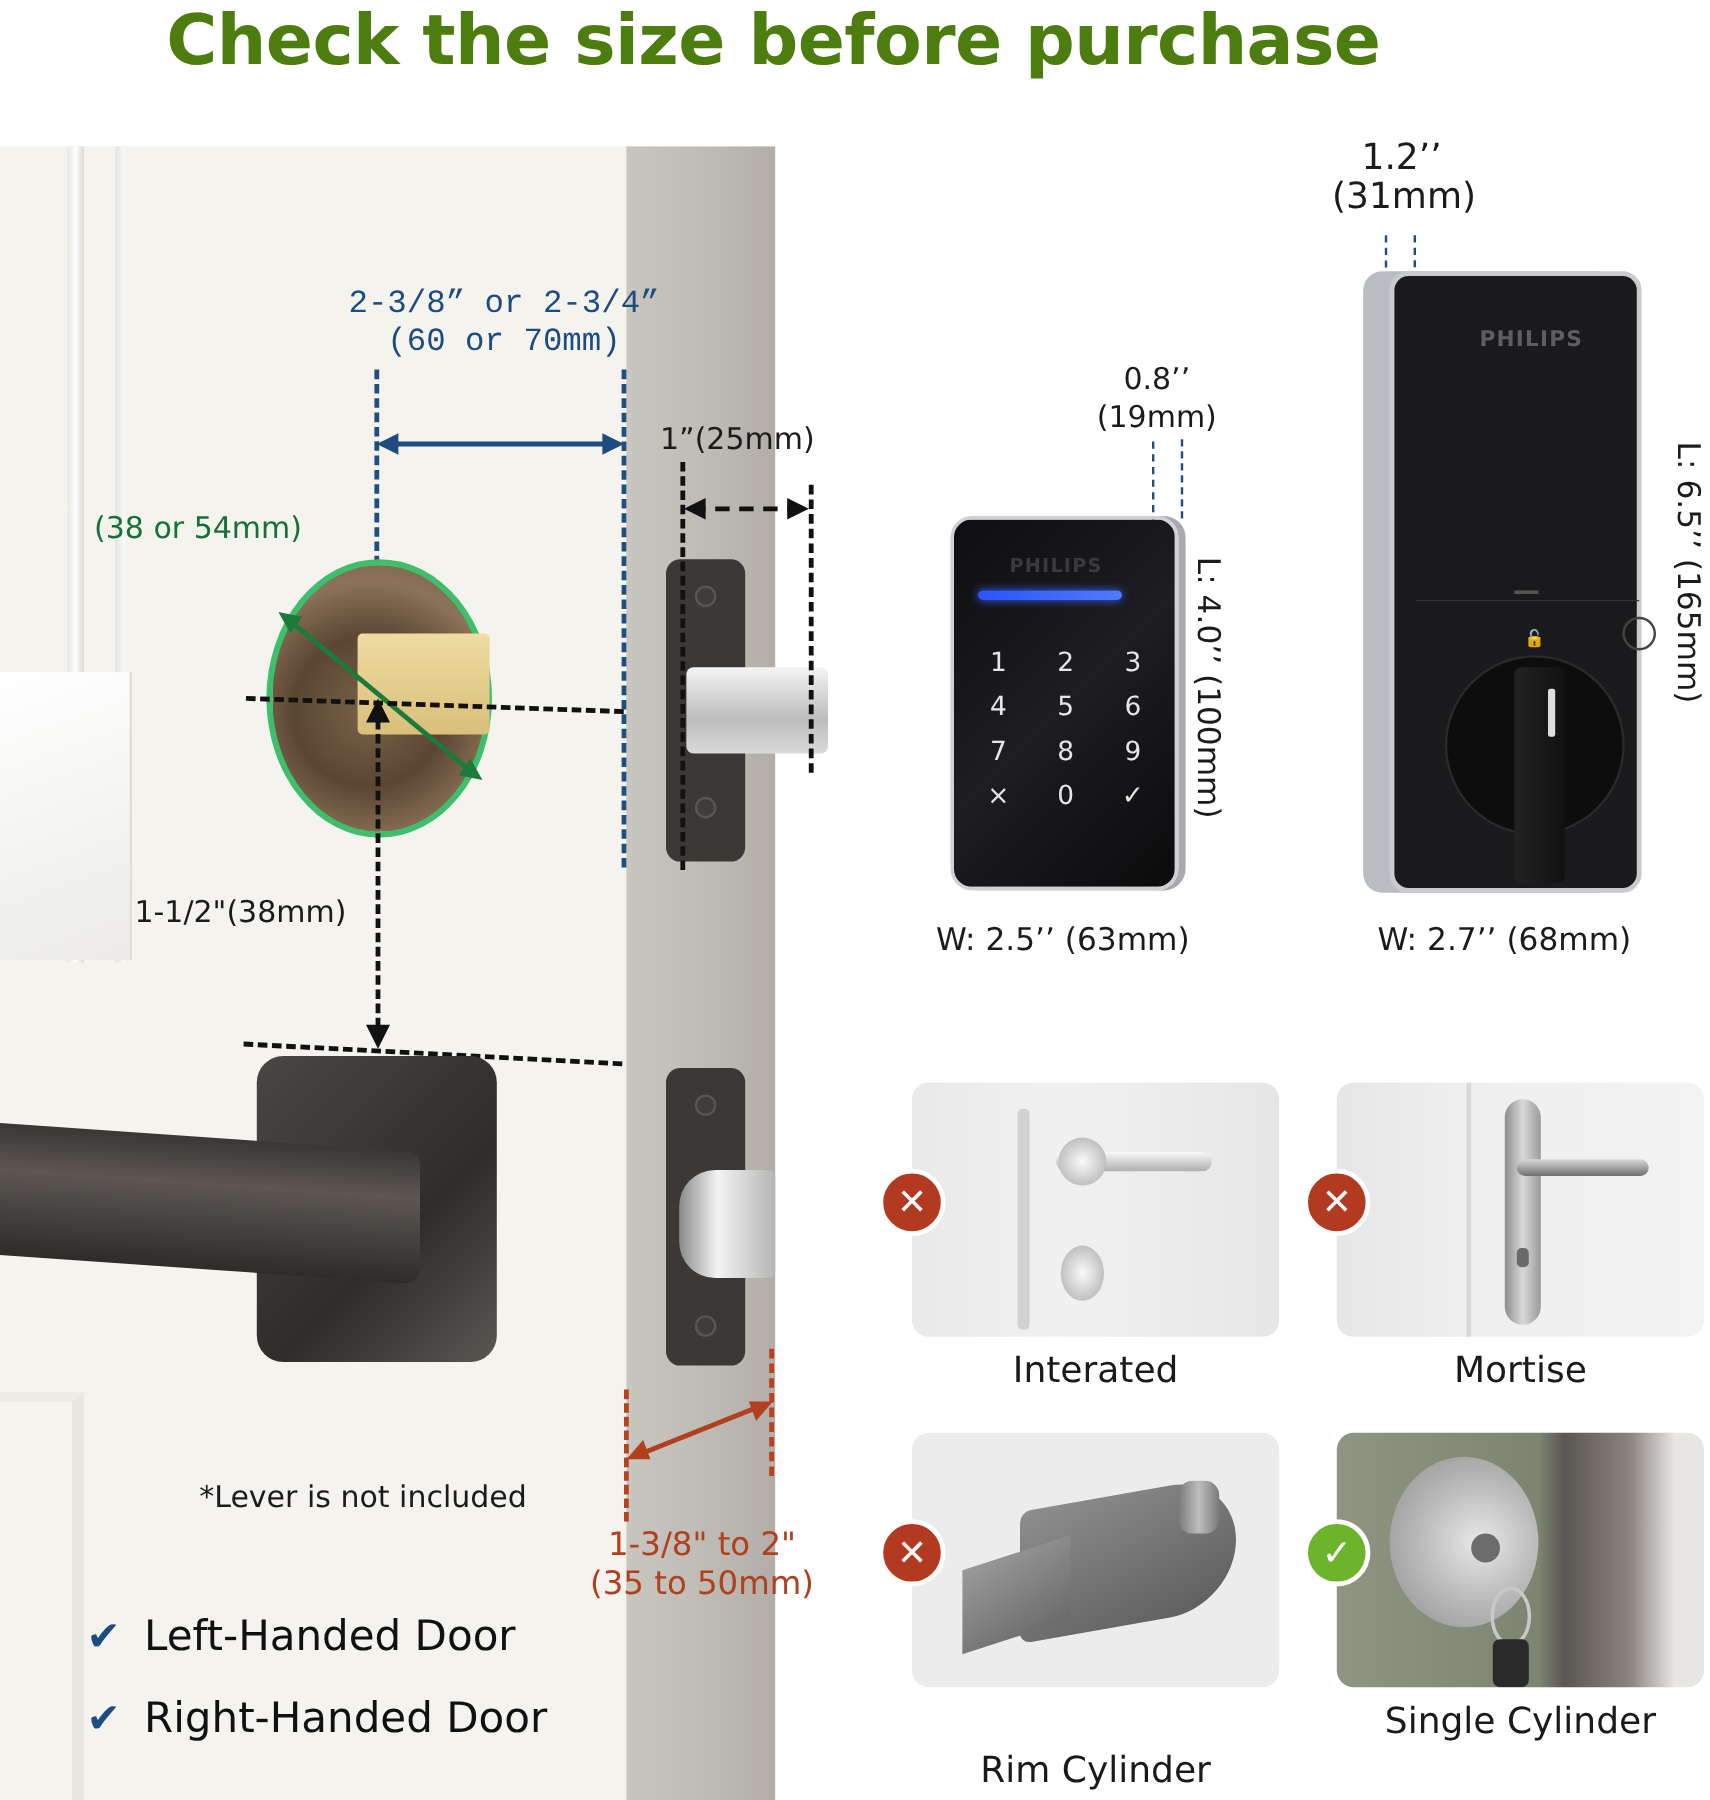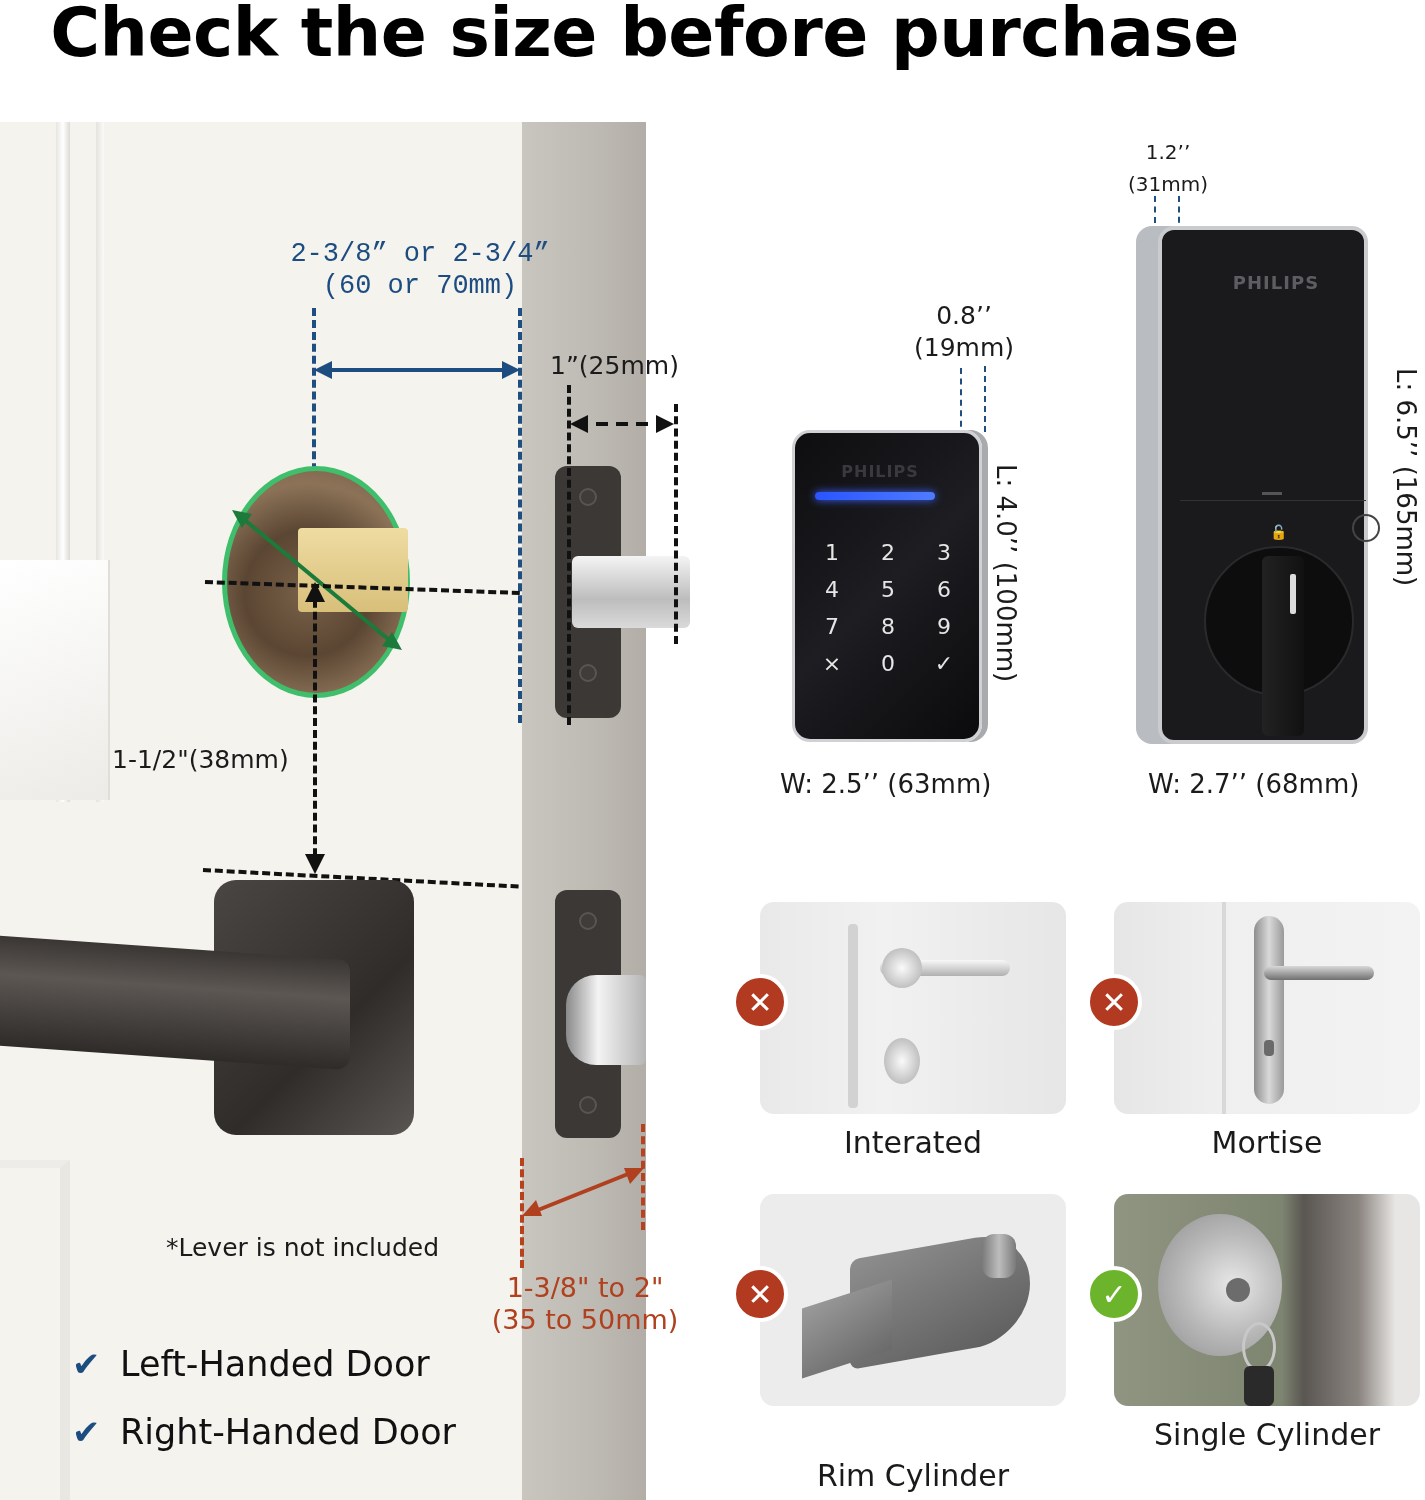--- a/index.html
+++ b/index.html
@@ -1,18 +1,18 @@
 <!DOCTYPE html>
 <html><head>
 <meta charset="utf-8">
 <style>
   * { box-sizing: border-box; margin: 0; padding: 0; }
   body { width: 1425px; height: 1500px; background: #ffffff; position: relative; overflow: hidden; font-family: "DejaVu Sans", sans-serif; }
   .abs { position: absolute; }
-  .title { left: 0; top: 0; width: 1289px; text-align: center; color: #000000; font-weight: bold; font-size: 68px; line-height: 66px; letter-spacing: -0.5px; }
+  .title { left: 0; top: 0; width: 1289px; text-align: center; color: #4d7c0f; font-weight: bold; font-size: 58px; line-height: 66px; letter-spacing: -0.5px; }
   .door-panel { left: 0; top: 122px; width: 525px; height: 1378px; background: #f5f3ee; }
   .door-molding-a { left: 56px; top: 122px; width: 14px; height: 680px; background: linear-gradient(90deg,#e8e6e1,#ffffff,#dcdad5); }
   .door-molding-b { left: 96px; top: 122px; width: 8px; height: 680px; background: linear-gradient(90deg,#e5e3de,#fafaf8); }
   .door-inset { left: 0; top: 560px; width: 110px; height: 240px; background: linear-gradient(160deg,#ffffff,#ecebe7); border-right: 2px solid #e0ded9; }
   .door-lower-molding { left: 0; top: 1160px; width: 70px; height: 340px; border-right: 10px solid #e9e7e2; border-top: 8px solid #eeece8; }
   .door-edge { left: 522px; top: 122px; width: 124px; height: 1378px; background: linear-gradient(90deg,#c9c5bf 0%,#bdb9b3 60%,#b2ada7 100%); }
   .lbl { color: #1b1b1b; font-size: 25px; line-height: 32px; white-space: nowrap; }
   .lbl-blue { color: #1d4d80; font-size: 27px; line-height: 32px; text-align: center; font-family: Liberation Mono, monospace; }
   .lbl-green { color: #15703a; font-size: 25px; line-height: 32px; text-align: center; }
   .lbl-red { color: #b0401e; font-size: 27px; line-height: 32px; text-align: center; }
@@ -70,20 +70,21 @@
 </div>
 <div class="abs dash-v-blue" style="left:312px; top:308px; height:390px;"></div>
 <div class="abs dash-v-blue" style="left:518px; top:308px; height:415px;"></div>
 <svg class="abs" style="left:312px; top:358px;" width="210" height="24">
   <line x1="6" y1="12" x2="202" y2="12" stroke="#1d4d80" stroke-width="4"></line>
   <polygon points="2,12 20,3 20,21" fill="#1d4d80"></polygon>
   <polygon points="208,12 190,3 190,21" fill="#1d4d80"></polygon>
 </svg>
 
 <div class="abs lbl-green" style="left:30px; top:424px; width:270px;">
+  <div>(38 or 54mm)</div>
 </div>
 
 <div class="abs hole"></div>
 <div class="abs latch-body"></div>
 <svg class="abs" style="left:228px; top:500px;" width="180" height="160">
   <line x1="12" y1="16" x2="166" y2="144" stroke="#1c7a3a" stroke-width="4"></line>
   <polygon points="4,10 24,14 14,28" fill="#1c7a3a"></polygon>
   <polygon points="174,150 154,146 164,132" fill="#1c7a3a"></polygon>
 </svg>
 
@@ -161,21 +162,21 @@
   <span>7</span>
   <span>8</span>
   <span>9</span>
   <span>×</span>
   <span>0</span>
   <span>✓</span>
 </div>
 <div class="abs lbl" style="left:1022px; top:464px; transform: rotate(90deg); transform-origin: left top; font-size:26px;">L: 4.0’’ (100mm)</div>
 <div class="abs lbl" style="left:780px; top:768px; font-size:26px;">W: 2.5’’ (63mm)</div>
 
-<div class="abs lbl" style="left:1110px; top:136px; width:116px; text-align:center; font-size:20px;">
+<div class="abs lbl" style="left:1110px; top:116px; width:116px; text-align:center; font-size:30px;">
   <div>1.2’’</div>
   <div>(31mm)</div>
 </div>
 <div class="abs dash-v-blue" style="left:1154px; top:196px; height:48px; border-left-width:2px;"></div>
 <div class="abs dash-v-blue" style="left:1178px; top:196px; height:58px; border-left-width:2px;"></div>
 <div class="abs lock-body"></div>
 <div class="abs lock-brand">PHILIPS</div>
 <div class="abs lock-slot"></div>
 <div class="abs lock-divider"></div>
 <div class="abs unlock-icon">🔓</div>

